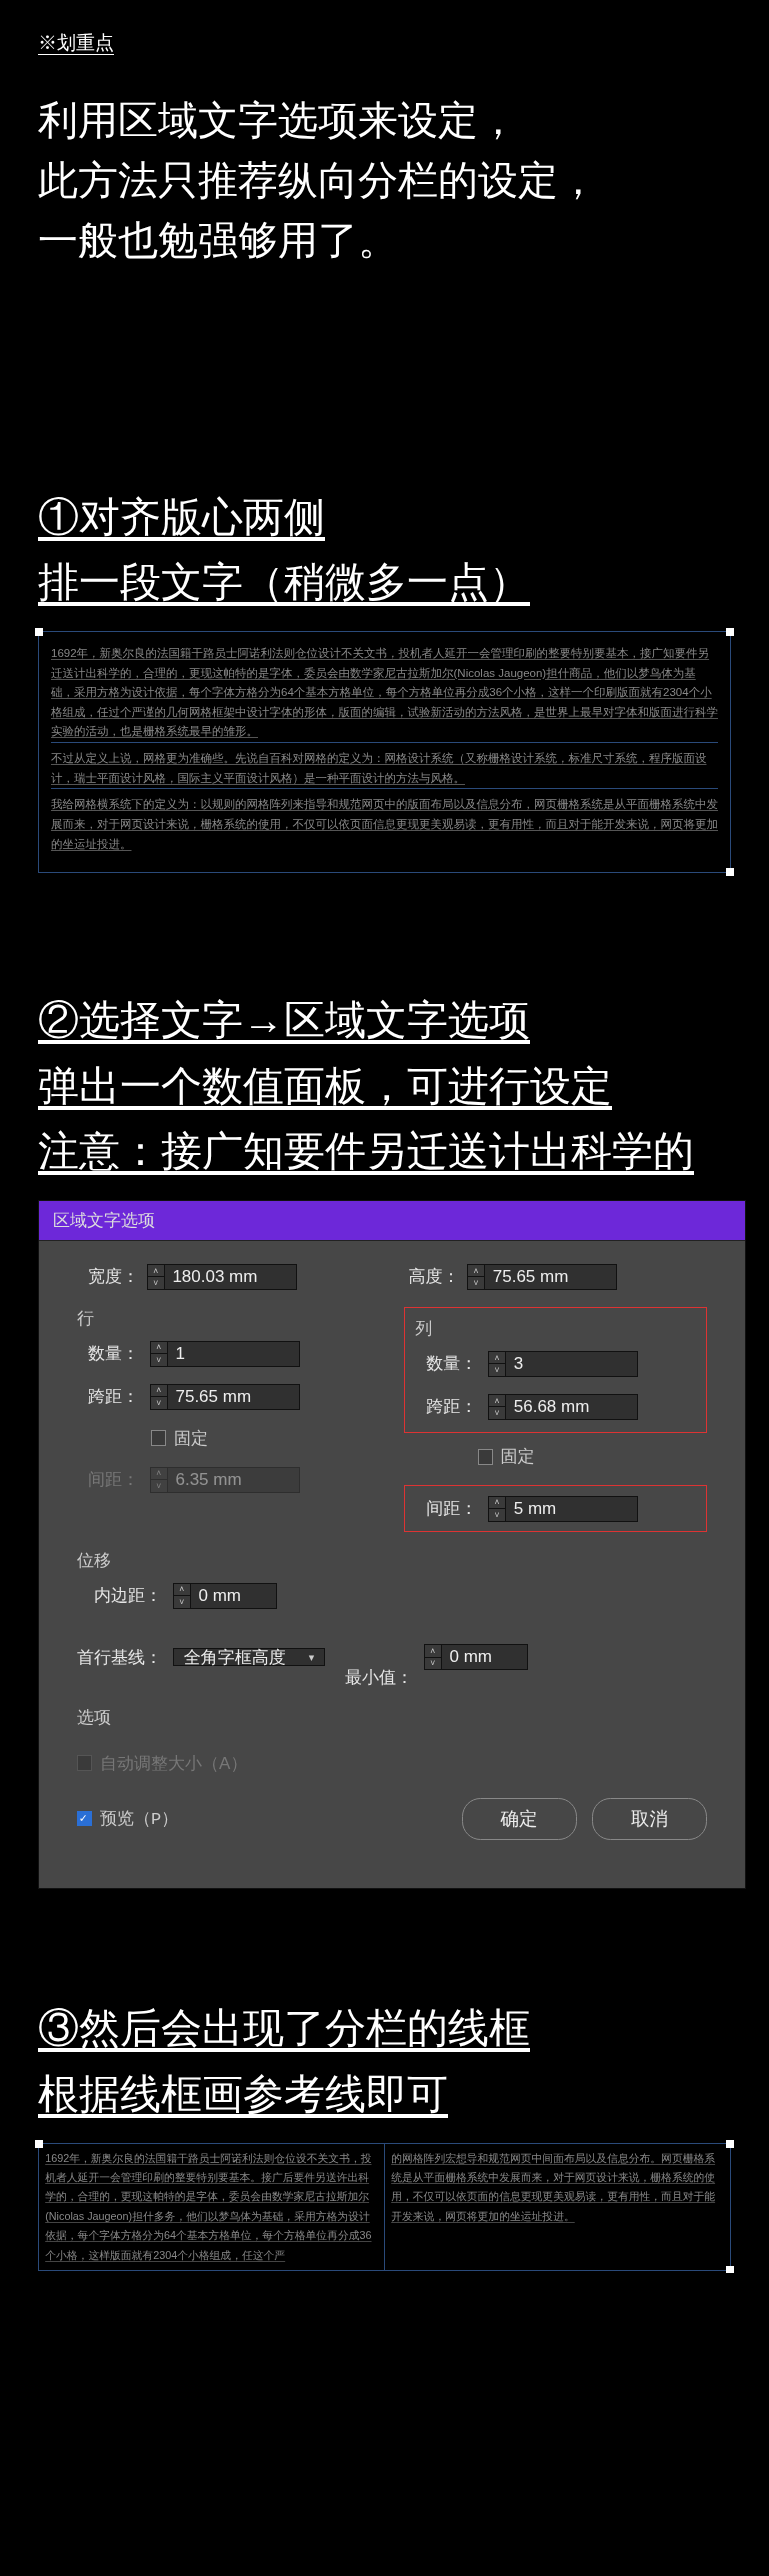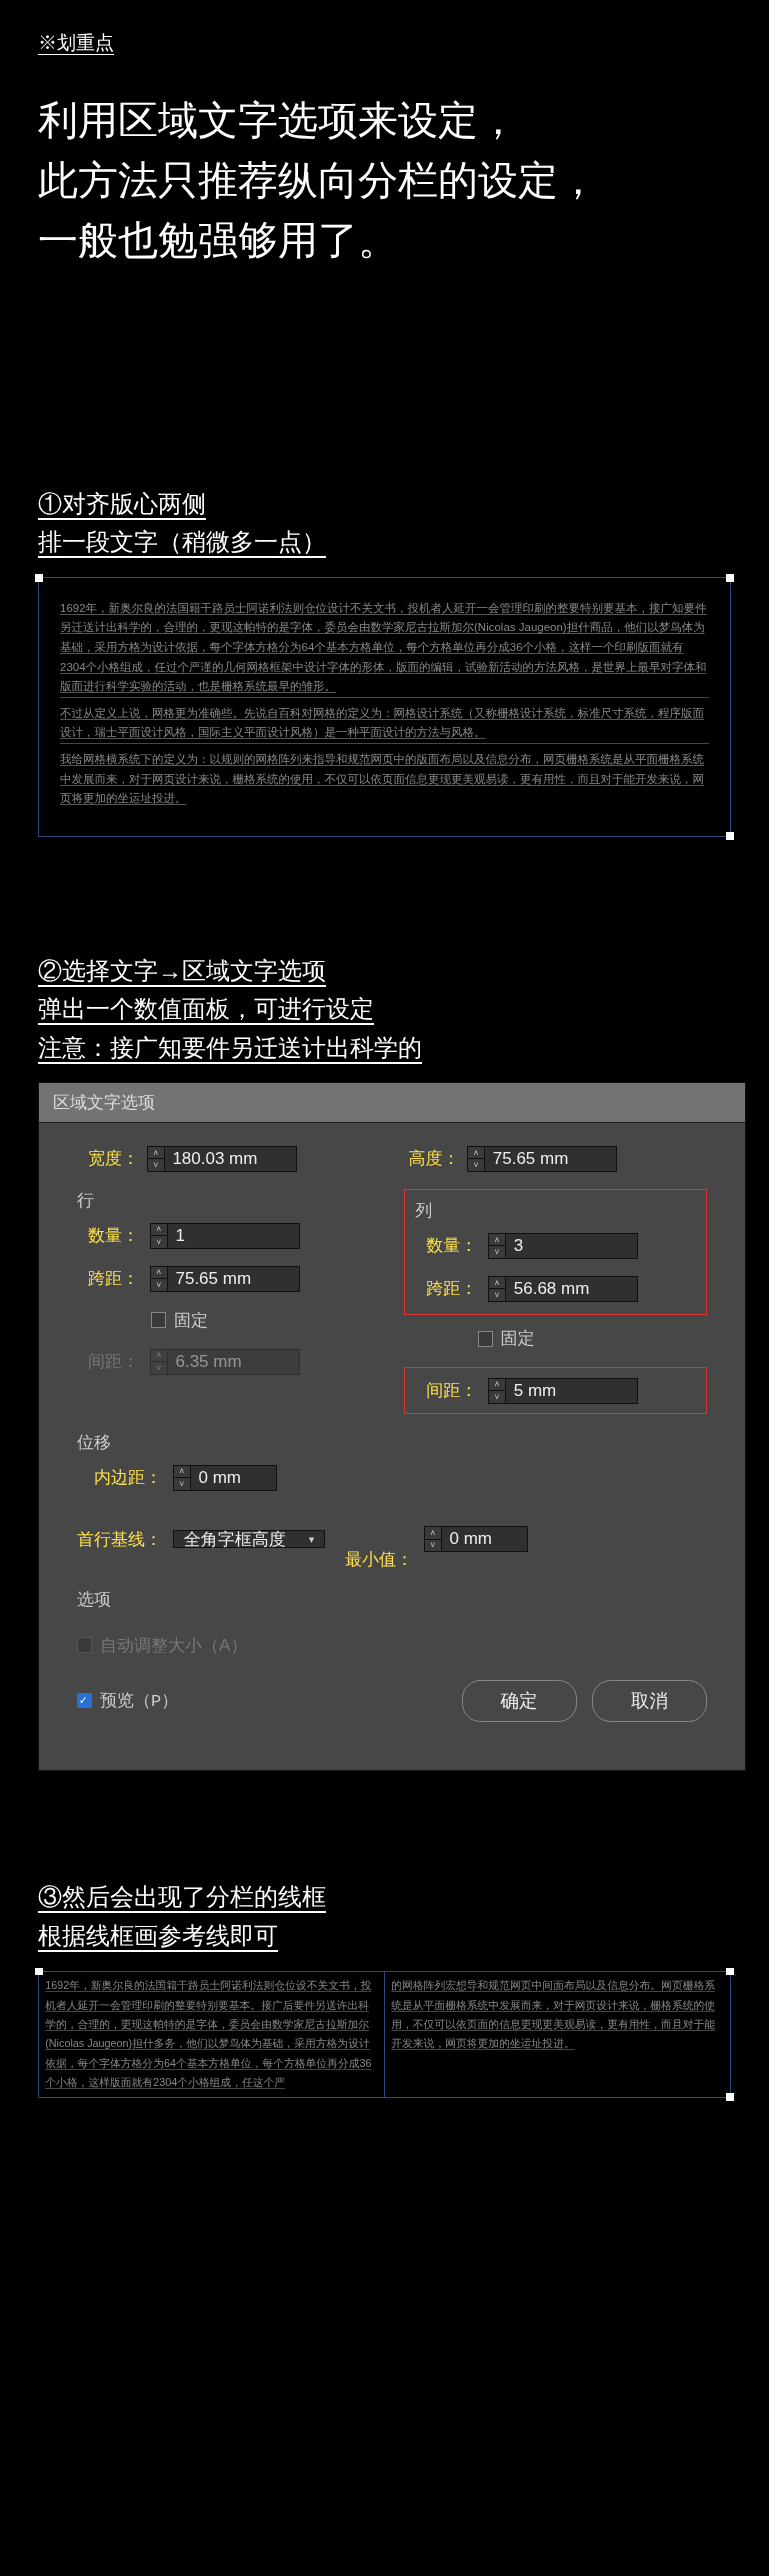--- a/index.html
+++ b/index.html
@@ -20,33 +20,33 @@
     font-weight: 300;
   }
   .intro {
     font-size: 40px;
     line-height: 1.5;
     margin-top: 34px;
     margin-bottom: 215px;
     font-weight: 300;
   }
   .step-title {
-    font-size: 24px;
+    font-size: 41px;
     text-decoration: underline;
     text-underline-offset: 6.2px;
     line-height: 1.6;
     font-weight: 300;
     margin-bottom: 15.4px;
   }
   .spacer-md { height: 92px; }
 
   
   .textblock {
     border: 0.8px solid #2a4a7a;
-    padding: 21px;
+    padding: 12px;
     font-size: 11.5px;
     line-height: 1.7;
     color: #888;
     position: relative;
     margin: 7.7px 0 23px;
   }
   .textblock .para {
     margin-bottom: 6.2px;
     text-decoration: underline;
     text-underline-offset: 1.5px;
@@ -79,29 +79,29 @@
   .dlg-wrap { margin: 15.4px 0; }
   .dlg {
     background: #474747;
     border: 0.8px solid #111;
     width: 708px;
     margin: 0 auto;
     font-size: 17px;
     color: #ccc;
   }
   .dlg-title {
-    background: #737373;
+    background: #6d28d9;
     padding: 7.7px 14px;
     border-bottom: 0.8px solid #222;
     color: #ddd;
   }
   .dlg-body { padding: 23px 38px 31px; }
   .row { display: flex; align-items: center; margin-bottom: 17px; gap: 10.8px; }
   .col-half { display: flex; width: 50%; align-items: center; gap: 7.7px; }
-  .lbl { width: 62px; text-align: right; color: #fde047; }
+  .lbl { width: 62px; text-align: right; color: #e5e5e5; }
   .sect-lbl { color: #ccc; margin-bottom: 10.8px; display:block; }
   .stepper {
     display: inline-flex;
     align-items: stretch;
     border: 0.8px solid #111;
     background: #303030;
     height: 26px;
   }
   .stepper .btns {
     display: flex; flex-direction: column;

